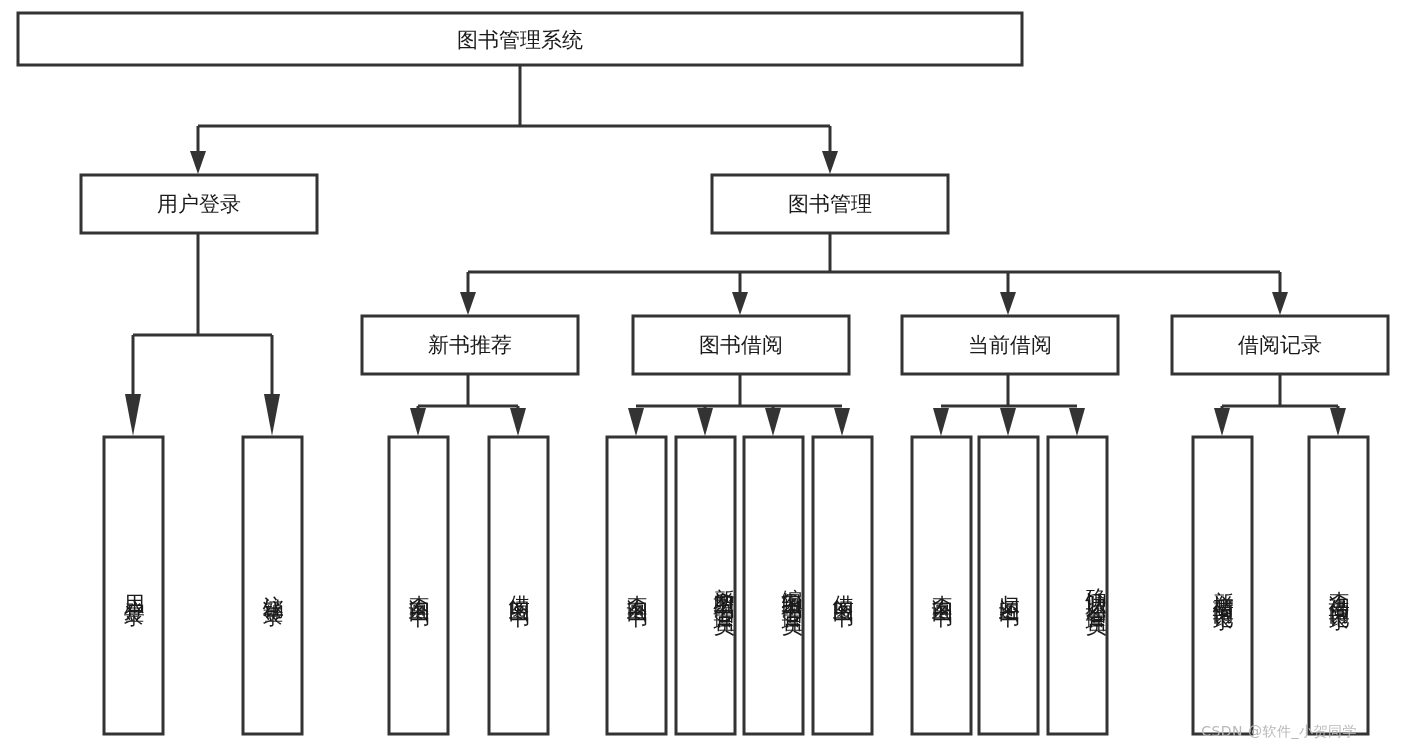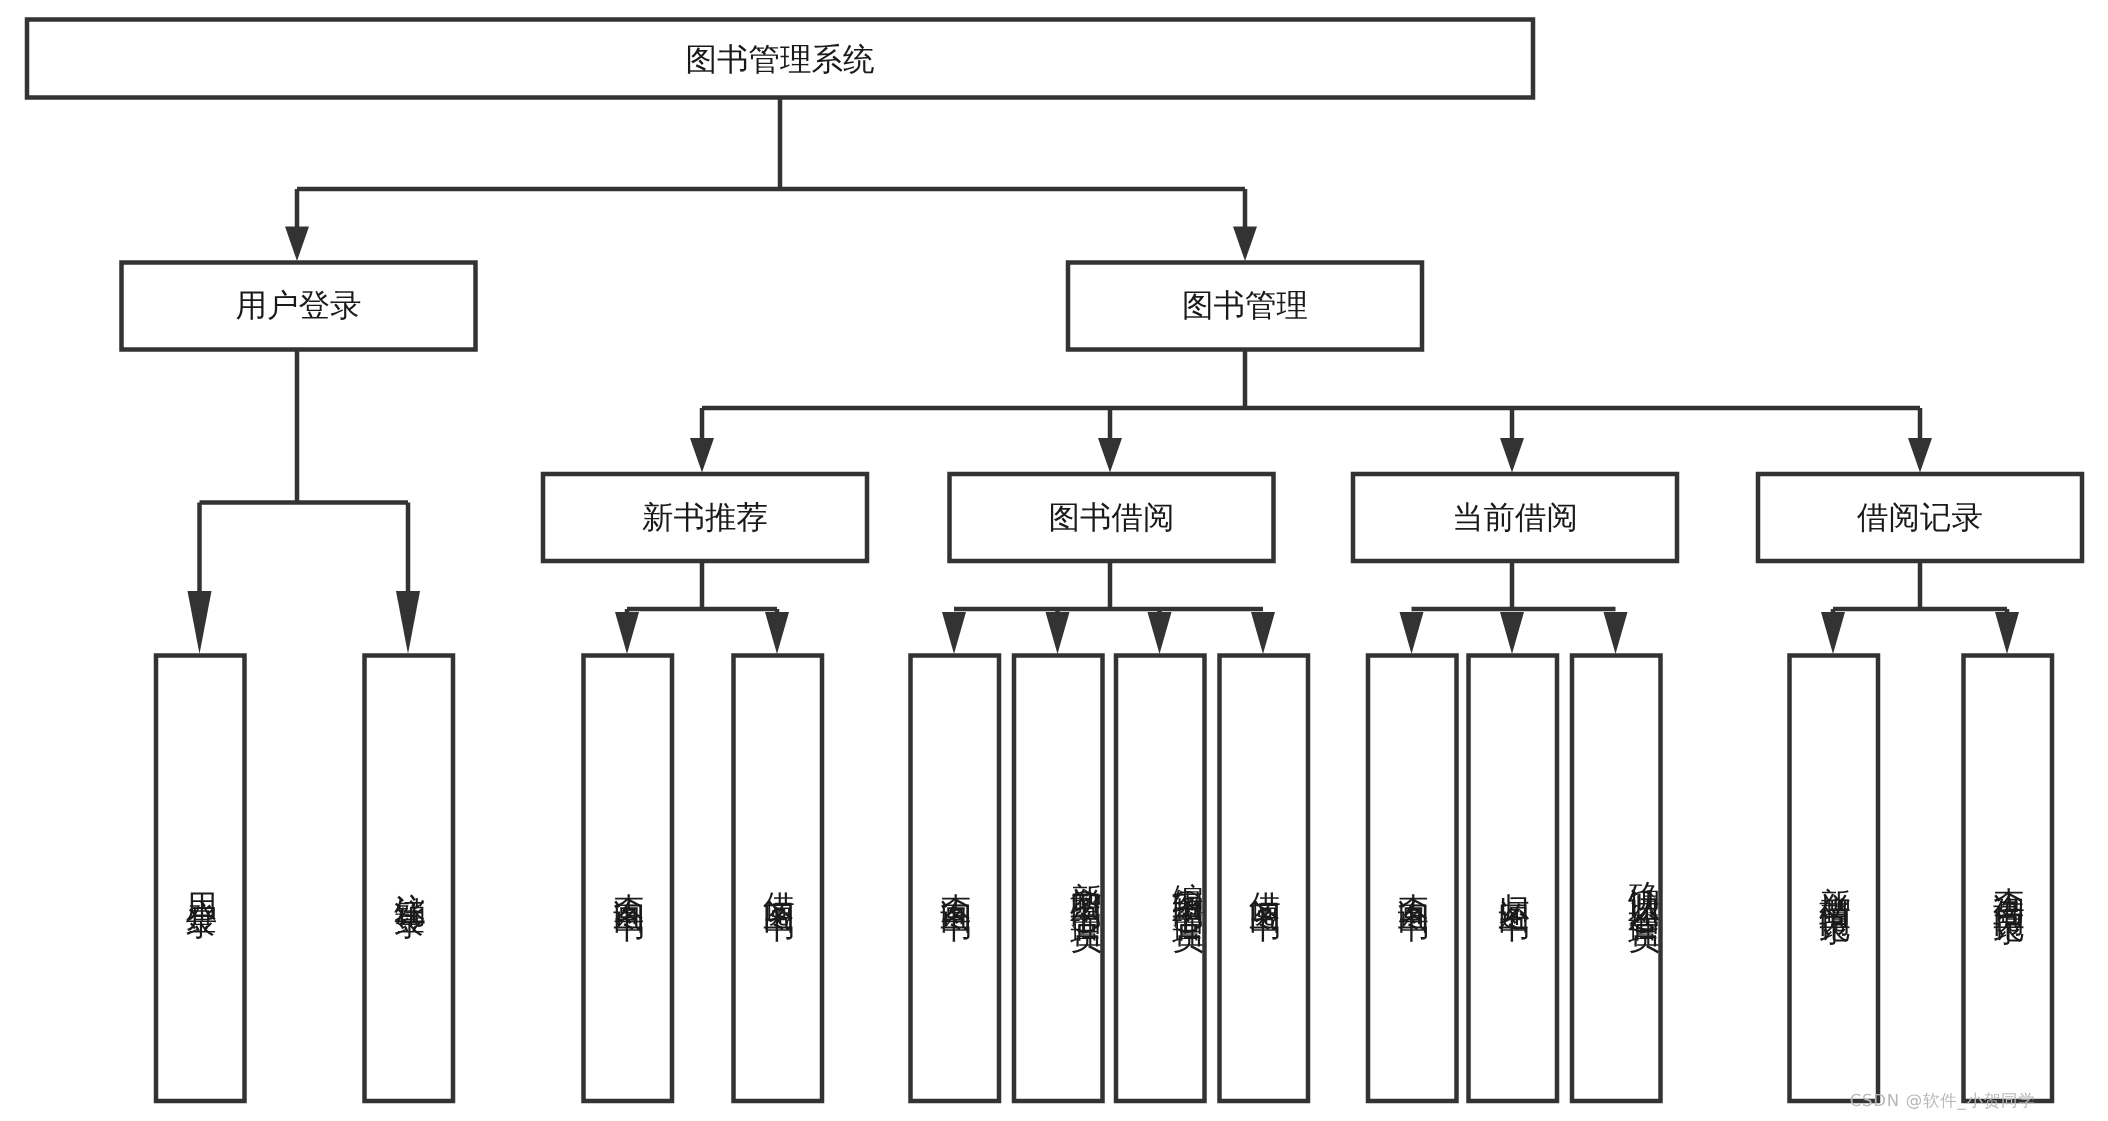--- a/index.html
+++ b/index.html
@@ -64,21 +64,21 @@
     justify-content: center;
     text-align: center;
     white-space: nowrap;
     pointer-events: none;
   }
   .watermark {
     position: absolute;
     right: 8px;
     bottom: 6px;
     font-family: "DejaVu Sans", "Liberation Sans", sans-serif;
-    font-size: 11px;
+    font-size: 14px;
     color: #b8b8b8;
     white-space: nowrap;
     letter-spacing: 0.5px;
   }
 </style>
 </head>
 <body>
 
 <div id="diagram-root">
 

